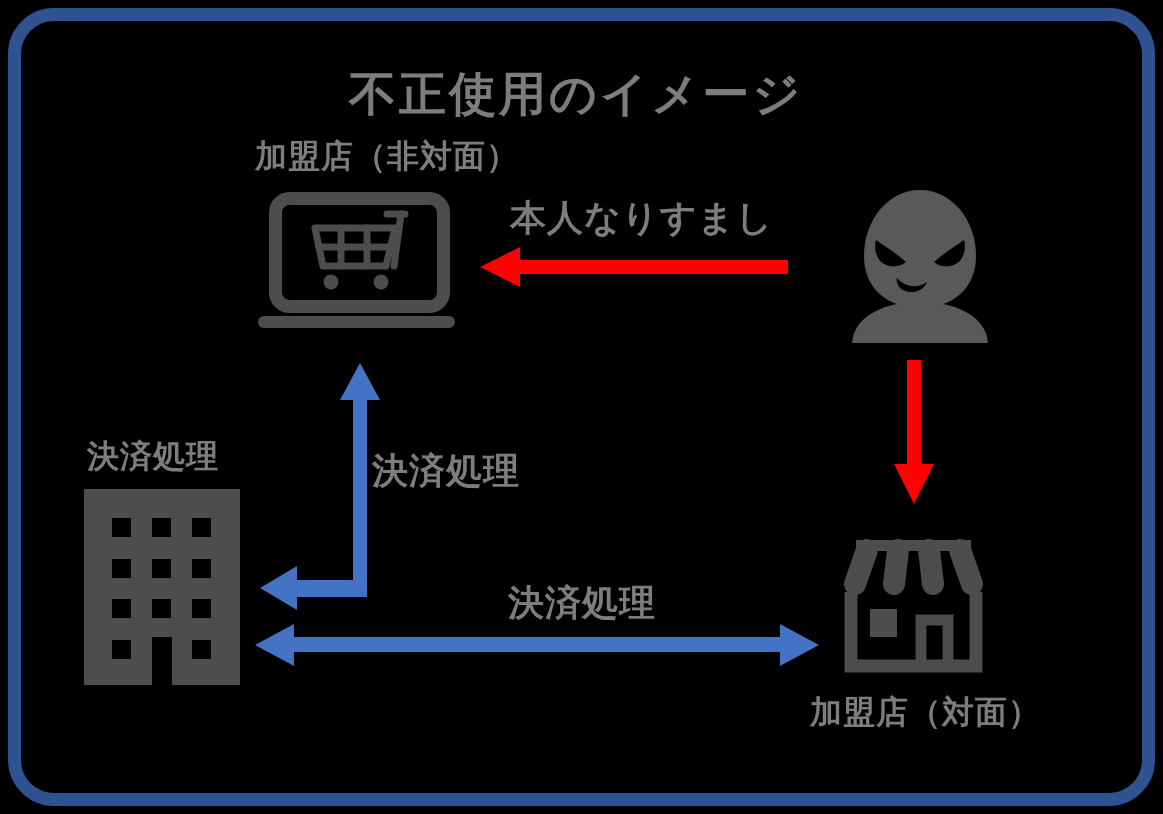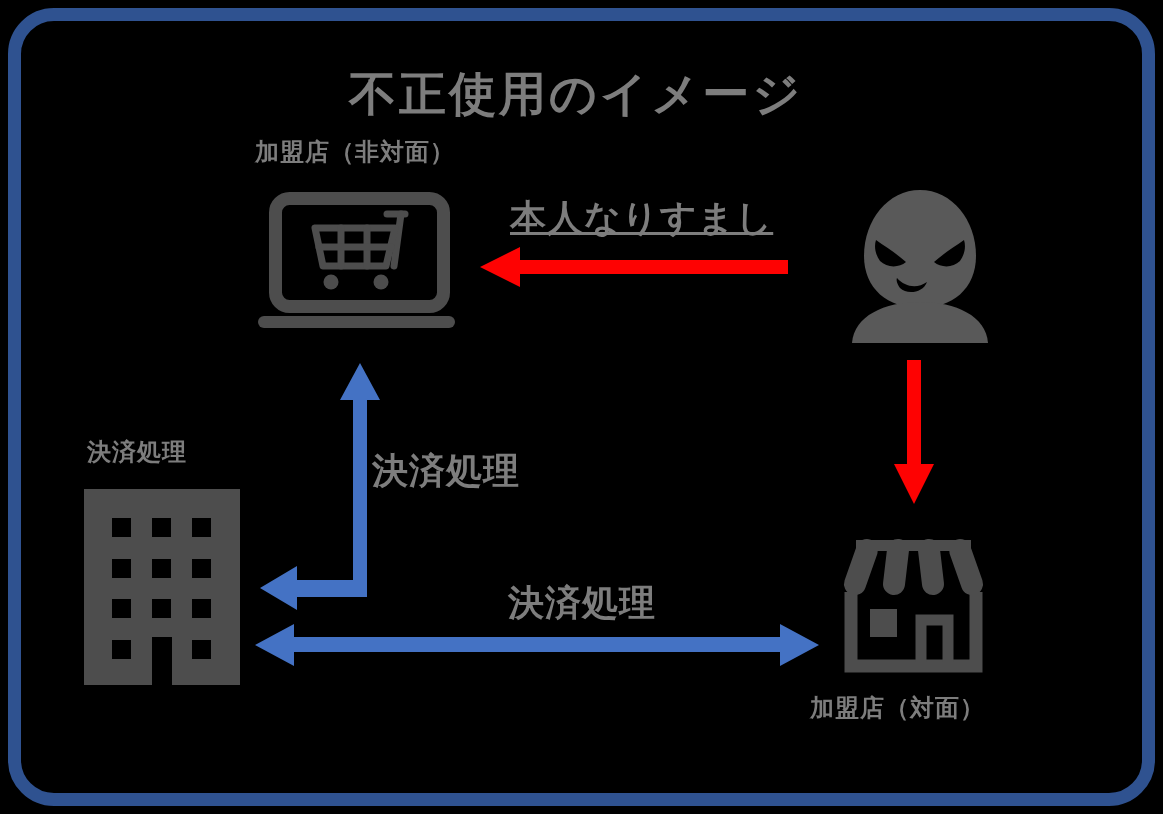--- a/index.html
+++ b/index.html
@@ -6,39 +6,39 @@
     --bg:#000000; --frame:#2f5290; --text:#7d7d7d;
     --icon:#4d4d4d; --mask:#595959; --red:#fe0202; --blue:#4472c4;
   }
   *{margin:0;padding:0;box-sizing:border-box;}
   html,body{width:1163px;height:814px;background:var(--bg);overflow:hidden;
     font-family:"Liberation Sans","DejaVu Sans",sans-serif;}
   #canvas{position:relative;width:1163px;height:814px;background:var(--bg);}
   .frame{position:absolute;inset:8px;border:13px solid var(--frame);border-radius:46px;}
   .lbl{position:absolute;color:var(--text);font-weight:bold;white-space:nowrap;line-height:1.1;}
   .title{font-size:47px;letter-spacing:3px;}
-  .node-lbl{font-size:24px;letter-spacing:1px;text-align:right;}
+  .node-lbl{font-size:32px;letter-spacing:1px;text-align:right;}
   .arrow-lbl{font-size:36px;letter-spacing:1px;}
   .icon-box{position:absolute;}
   svg{display:block;overflow:visible;}
 </style>
 </head>
 <body>
 
 <div id="canvas">
 
   <div class="frame"></div>
 
   <div class="lbl title" style="left:349px;top:34px;margin-top:34px;">不正使用のイメージ</div>
 
   <div class="lbl node-lbl" style="left:255px;top:139px;">加盟店（非対面）</div>
   <div class="lbl node-lbl" style="left:87px;top:439px;">決済処理</div>
   <div class="lbl node-lbl" style="left:810px;top:695px;">加盟店（対面）</div>
 
-  <div class="lbl arrow-lbl" style="left:510px;top:198px;text-decoration:underline;">本人なりすまし</div>
+  <div class="lbl arrow-lbl" style="left:510px;top:198px;">本人なりすまし</div>
   <div class="lbl arrow-lbl" style="left:372px;top:451px;">決済処理</div>
   <div class="lbl arrow-lbl" style="left:508px;top:583px;">決済処理</div>
 
   <div class="icon-box" style="left:253px;top:186px;">
     <svg width="207" height="146" viewBox="0 0 207 146">
       <rect x="22.5" y="12.5" width="168" height="108" rx="14" fill="none" stroke="var(--icon)" stroke-width="13"></rect>
       <rect x="5" y="130" width="197" height="12" rx="6" fill="var(--icon)"></rect>
       <g fill="none" stroke="var(--icon)" stroke-width="7" stroke-linecap="round" stroke-linejoin="round">
         <path d="M134,28 h18"></path>
         <path d="M148,28 L141,80"></path>

